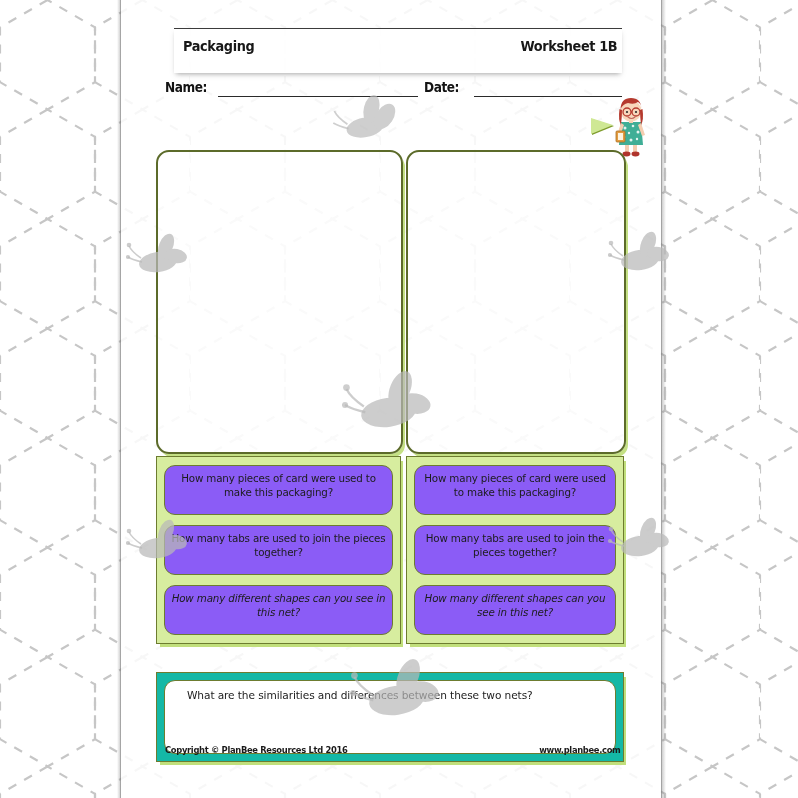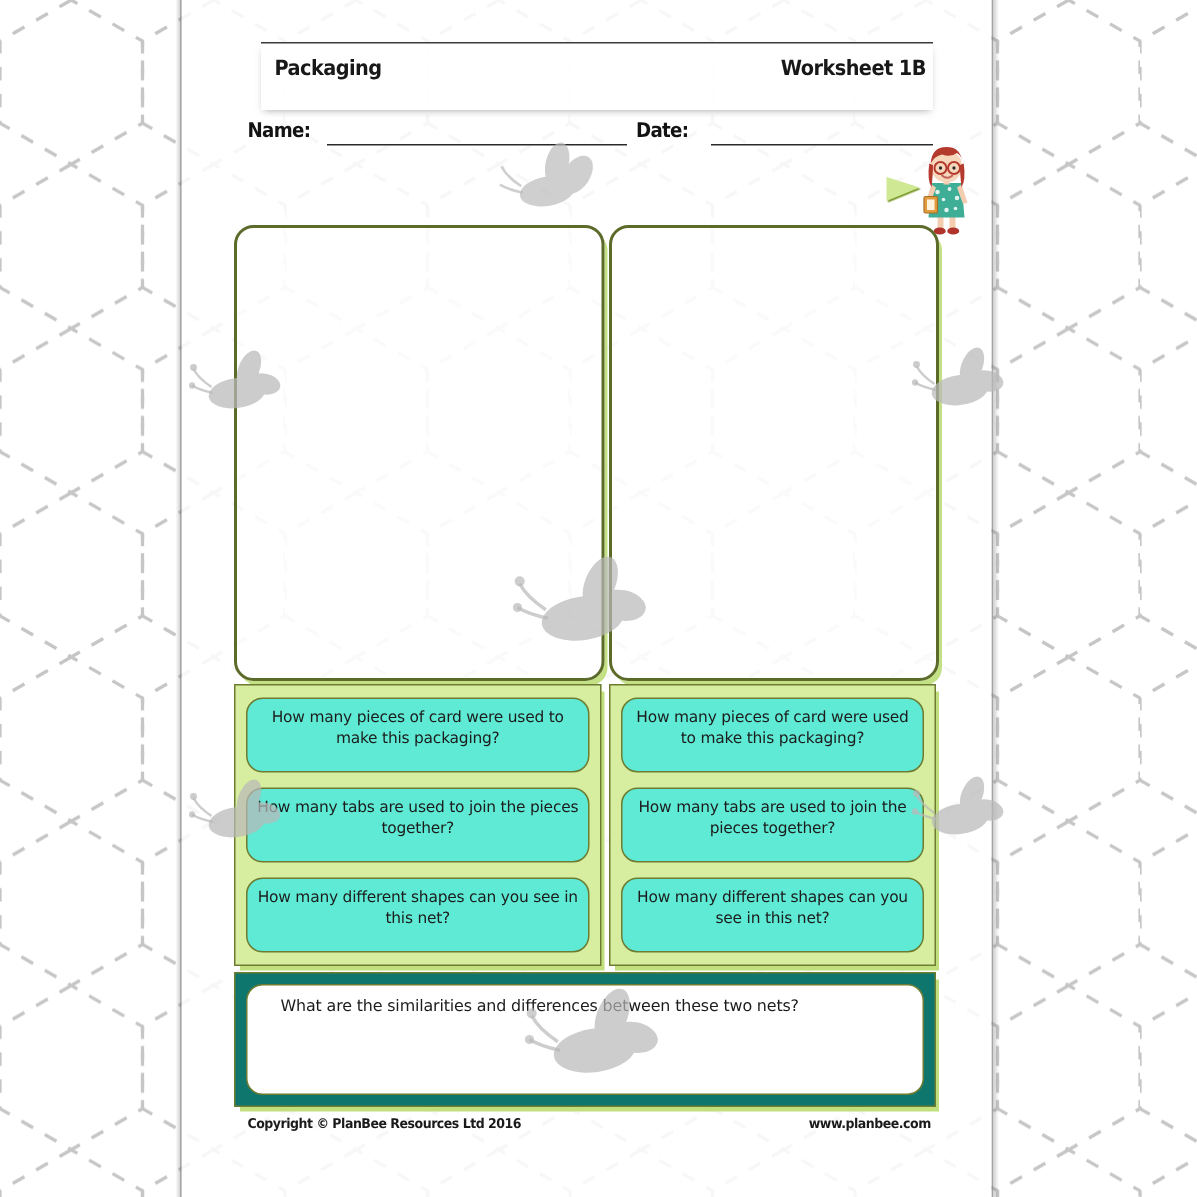--- a/index.html
+++ b/index.html
@@ -121,38 +121,38 @@
     border:1.6px solid #6d7c30;
     background:#d7ed9f;
     box-shadow:3px 4px 0 -1px rgba(186,219,110,0.9);
   }
   #qpanel-left{left:35px;width:243px;}
   #qpanel-right{left:285px;width:216px;}
   .qbox{
     position:absolute;left:7px;right:7px;height:48px;
     border:1.4px solid #6d7c30;
     border-radius:11px;
-    background:#5eead4;
+    background:#8b5cf6;
   }
   .qbox.q1{top:8px;}
   .qbox.q2{top:68px;}
-  .qbox.q3{top:128px;}
+  .qbox.q3{top:128px;font-style:italic;}
   .qtext{
     position:absolute;left:6px;right:6px;top:6px;
     text-align:center;
     font-family:"DejaVu Sans", sans-serif;
     font-size:10.3px;line-height:13.6px;color:#1c1c1c;
     letter-spacing:-0.15px;
   }
 
   
   #bottom-panel{
-    position:absolute;left:35px;top:648px;width:466px;height:88px;
+    position:absolute;left:35px;top:672px;width:466px;height:88px;
     border:1.6px solid #6d7c30;
-    background:#0f766e;
+    background:#14b8a6;
     box-shadow:3px 4px 0 -1px rgba(186,219,110,0.9);
   }
   #bottom-box{
     position:absolute;left:7px;top:7px;right:7px;bottom:7px;
     border:1.4px solid #6d7c30;
     border-radius:11px;
     background:#ffffff;
   }
   #bottom-text{
     position:absolute;left:22px;top:7px;right:10px;

